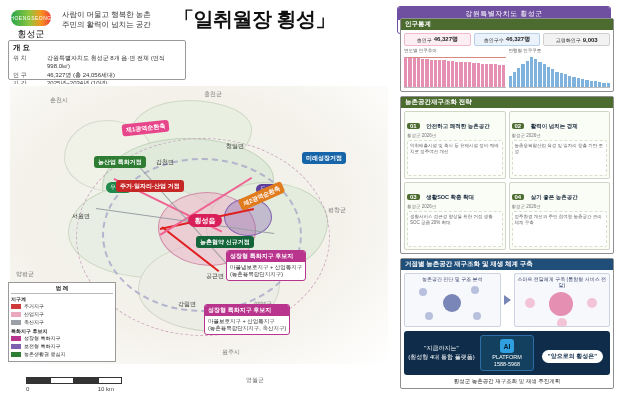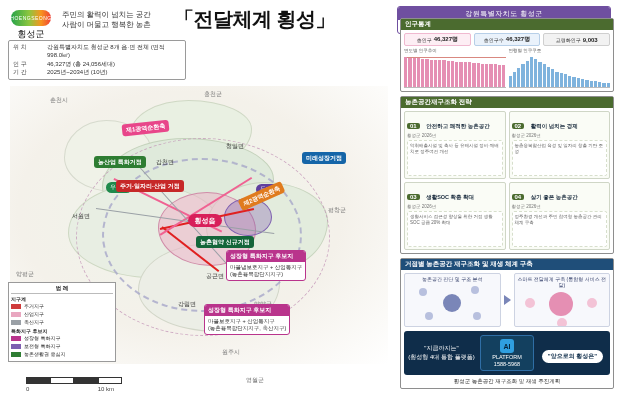--- a/index.html
+++ b/index.html
@@ -230,31 +230,32 @@
 <body>
 
 <div class="page">
 
   <div class="header">
     <div class="logo">
       <div class="mark">HOENGSEONG</div>
       <div class="name">횡성군</div>
     </div>
     <div class="head-sub">
+      <div>사람이 머물고 행복한 농촌</div>
       <div>주민의 활력이 넘치는 공간</div>
-      <div>사람이 머물고 행복한 농촌</div>
-    </div>
-    <div class="head-title">「전달체계 횡성」</div>
+    </div>
+    <div class="head-title">「일취월장 횡성」</div>
     <div class="head-badge">
       <div class="bar">강원특별자치도 횡성군</div>
       <div class="bar2">2025. 04</div>
     </div>
   </div>
 
   <div class="overview">
+    <div class="ttl">개 요</div>
     <div class="row">
       <span class="k">위 치</span>
       <span class="v">강원특별자치도 횡성군 8개 읍·면 전체 (면적 998.0㎢)</span>
     </div>
     <div class="row">
       <span class="k">인 구</span>
       <span class="v">46,327명 (총 24,056세대)</span>
     </div>
     <div class="row">
       <span class="k">기 간</span>

